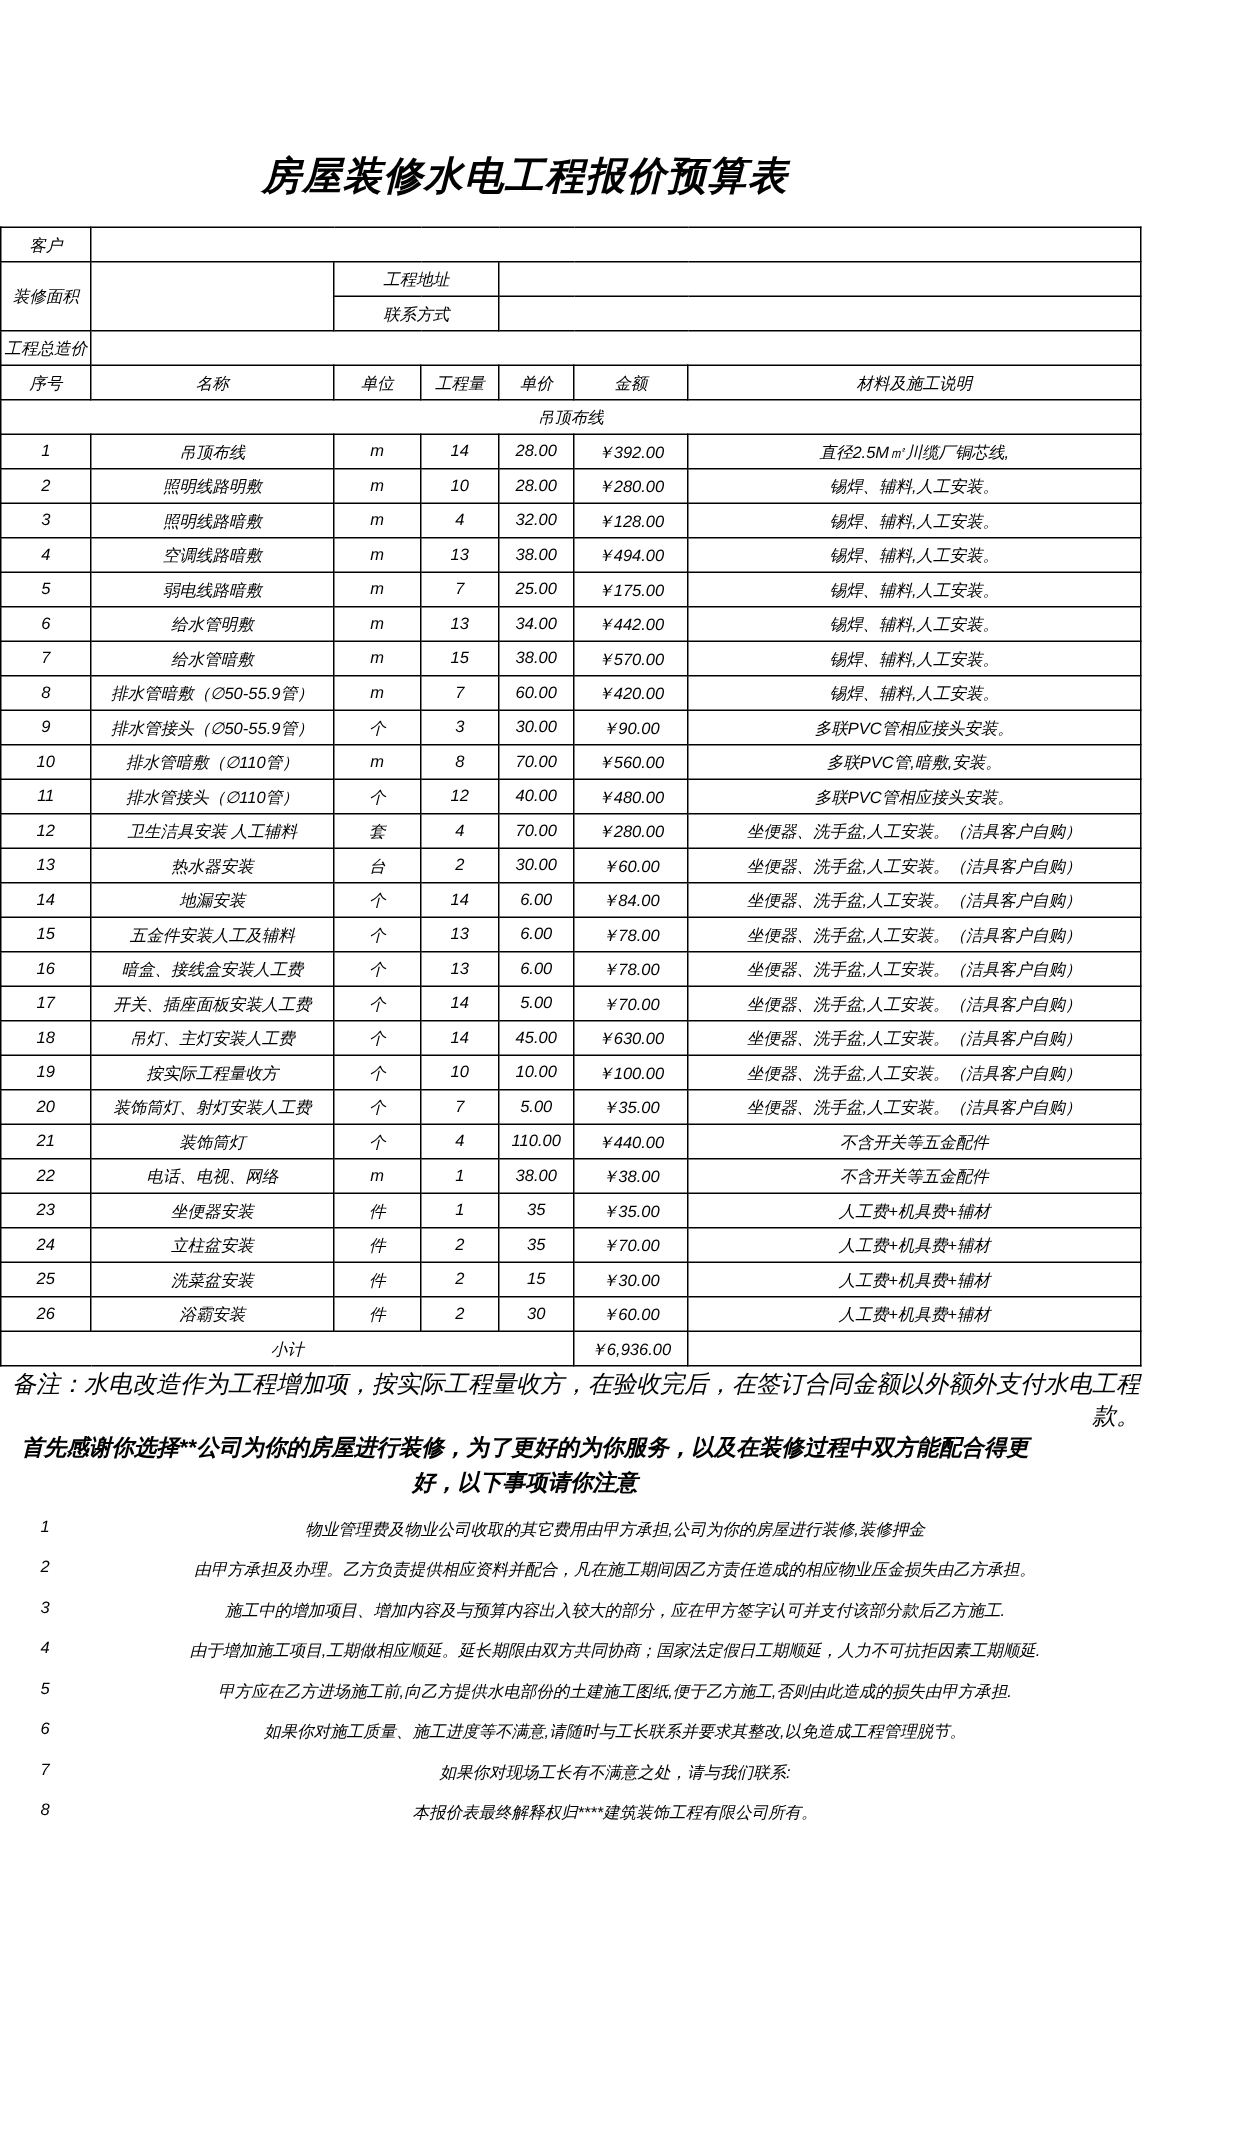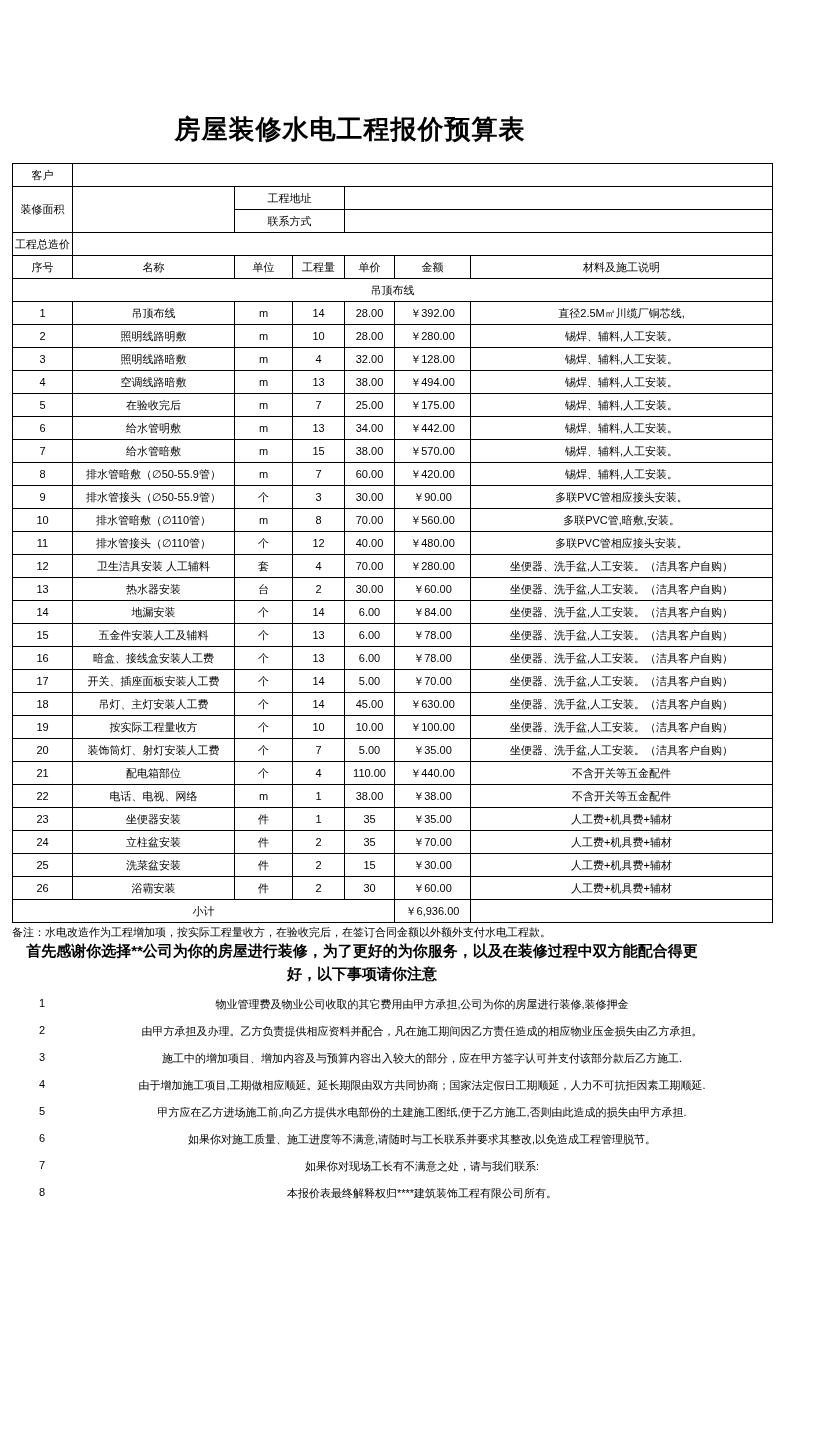--- a/index.html
+++ b/index.html
@@ -11,21 +11,22 @@
     width: 832px;
     min-height: 1435px;
     font-family: "Liberation Sans", sans-serif;
     color: #000000;
   }
   .page {
     width: 700px;
     min-height: 1435px;
     position: relative;
     box-sizing: border-box;
-    padding: 12px;
+    padding: 0;
+    font-style: italic;
   }
   .title {
     text-align: center;
     font-size: 26px;
     font-weight: bold;
     letter-spacing: 1px;
     padding-top: 100px;
     padding-bottom: 16px;
     font-family: "Liberation Serif", serif;
   }
@@ -60,22 +61,22 @@
   .left-pad {
     text-align: left;
     padding-left: 6px;
   }
   .blank {
     background: #ffffff;
   }
   .note {
     width: 760px;
     margin: 2px auto 0 auto;
-    font-size: 11px;
-    text-align: left;
+    font-size: 16px;
+    text-align: right;
   }
   .sub-title {
     text-align: center;
     font-size: 15px;
     font-weight: bold;
     margin-top: 14px;
     margin-bottom: 10px;
     font-family: "Liberation Serif", serif;
   }
   .intro {
@@ -191,21 +192,21 @@
         <td>4</td>
         <td>空调线路暗敷</td>
         <td>m</td>
         <td>13</td>
         <td>38.00</td>
         <td class="money">￥494.00</td>
         <td>锡焊、辅料,人工安装。</td>
       </tr>
       <tr>
         <td>5</td>
-        <td>在验收完后</td>
+        <td>弱电线路暗敷</td>
         <td>m</td>
         <td>7</td>
         <td>25.00</td>
         <td class="money">￥175.00</td>
         <td>锡焊、辅料,人工安装。</td>
       </tr>
       <tr>
         <td>6</td>
         <td>给水管明敷</td>
         <td>m</td>
@@ -335,21 +336,21 @@
         <td>20</td>
         <td>装饰筒灯、射灯安装人工费</td>
         <td>个</td>
         <td>7</td>
         <td>5.00</td>
         <td class="money">￥35.00</td>
         <td>坐便器、洗手盆,人工安装。（洁具客户自购）</td>
       </tr>
       <tr>
         <td>21</td>
-        <td>配电箱部位</td>
+        <td>装饰筒灯</td>
         <td>个</td>
         <td>4</td>
         <td>110.00</td>
         <td class="money">￥440.00</td>
         <td>不含开关等五金配件</td>
       </tr>
       <tr>
         <td>22</td>
         <td>电话、电视、网络</td>
         <td>m</td>

